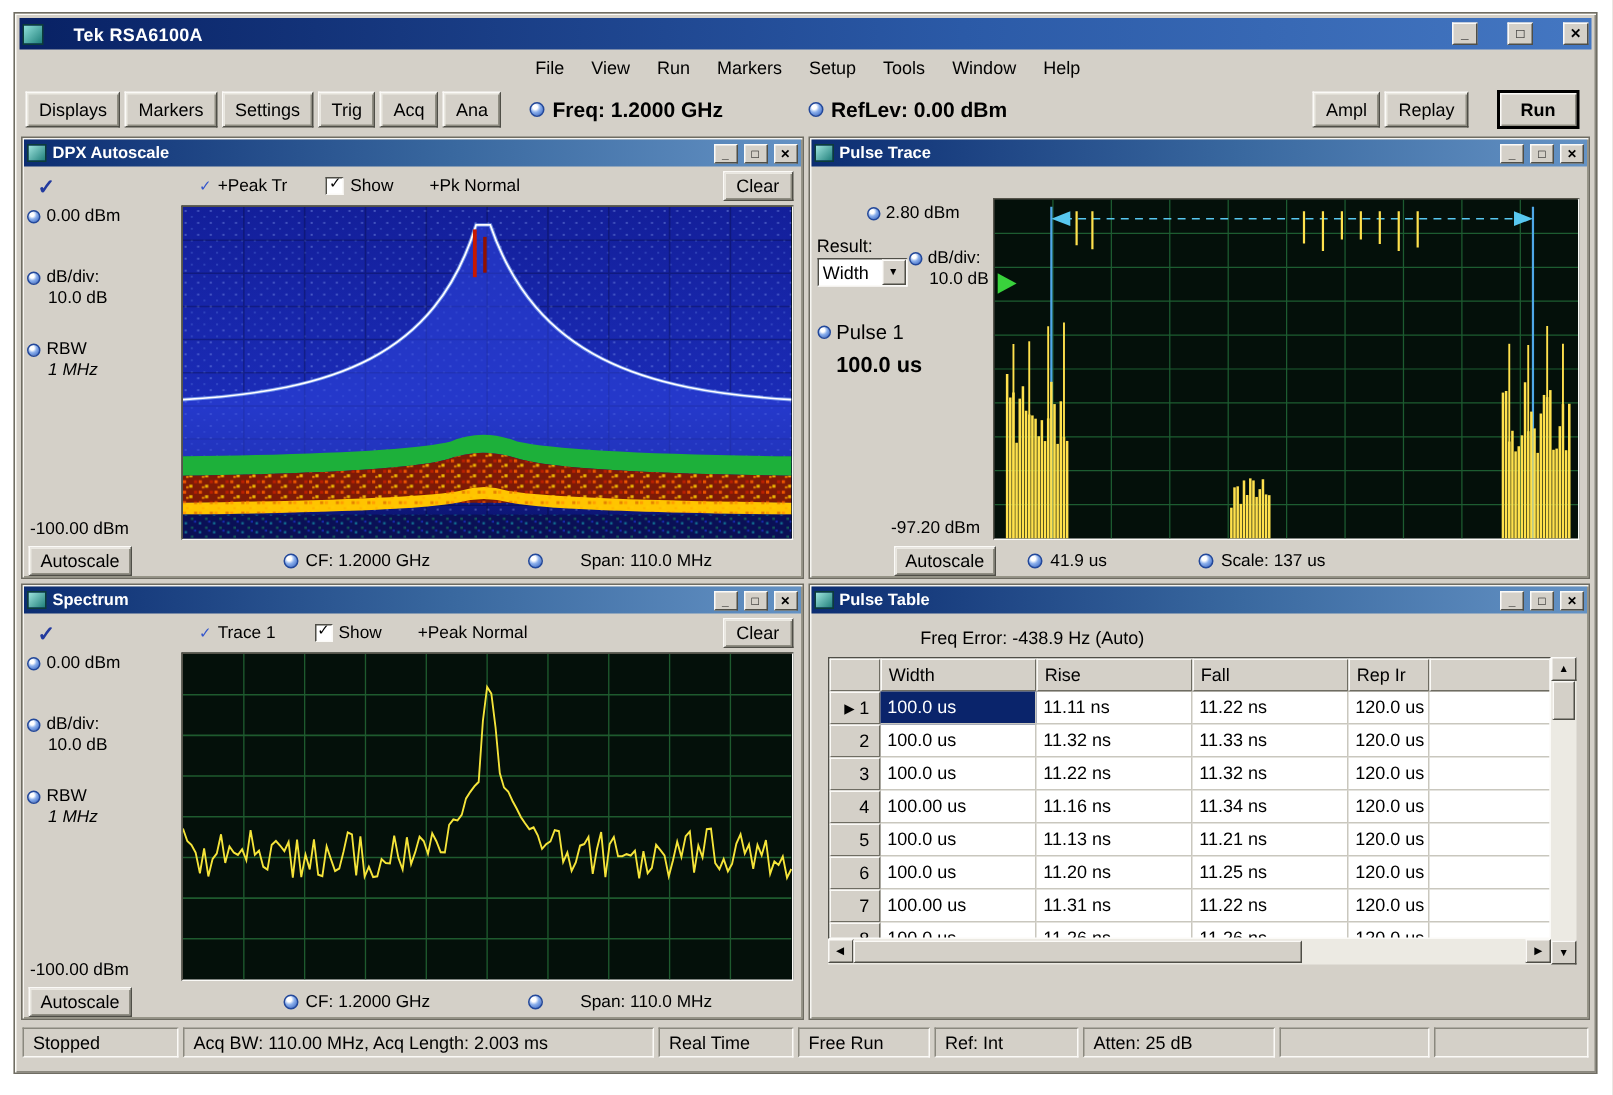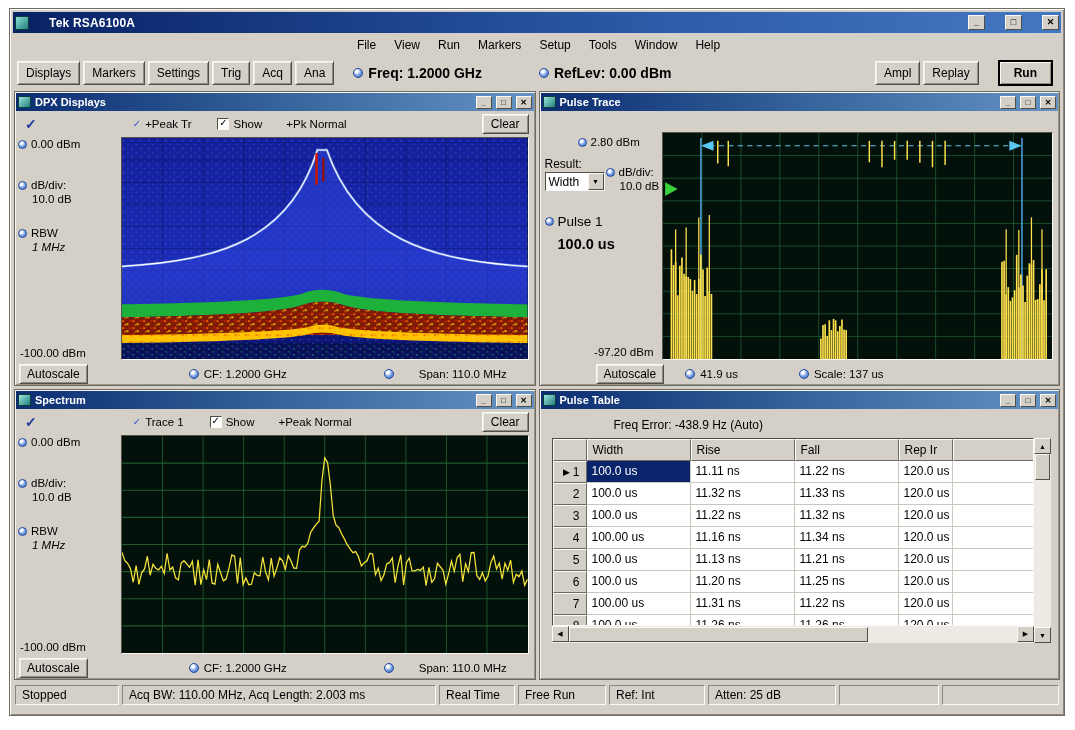--- a/index.html
+++ b/index.html
@@ -66,21 +66,21 @@
   .s-rbw{position:absolute;top:92px;left:3px;}
   .sindent{margin-left:14px;margin-top:2px;}
   .rbwval{font-style:italic;}
   .s-botref{position:absolute;bottom:3px;left:5px;white-space:nowrap;}
   .chart{flex:1;position:relative;margin:2px 6px 2px 0;border:1px solid;border-color:#55534a #fbfaf7 #fbfaf7 #55534a;background:#04100a;}
   .chart svg{position:absolute;inset:0;width:100%;height:100%;display:block;}
 
   .botrow{height:23px;display:flex;align-items:center;font-size:11.5px;flex:none;padding:0 6px 0 4px;gap:5px;}
   .asbtn{padding:2px 7px;flex:none;}
   .g-cf{margin-left:96px;}
-  .g-span{margin-left:92px;gap:25px;}
+  .g-span{margin-left:60px;gap:25px;}
 
   
   .pside{width:122px;position:relative;flex:none;font-size:11.5px;}
   .pside .led{width:9px;height:9px;}
   .pt-topref{position:absolute;top:6px;left:38px;}
   .pt-reslabel{position:absolute;top:27px;left:5px;font-size:12px;}
   .combo{position:absolute;top:42px;left:5px;width:60px;height:19px;background:#fff;
          border:1px solid;border-color:#4f4e47 #fbfaf7 #fbfaf7 #4f4e47;display:flex;}
   .combo-val{flex:1;font-size:12px;padding:2px 3px;overflow:hidden;}
   .combo-btn{width:16px;background:#d4d0c8;border:1px solid;border-color:#fbfaf7 #4f4e47 #4f4e47 #fbfaf7;
@@ -118,21 +118,21 @@
   .vspacer{flex:1;}
   .hthumb{width:62%;margin:1px 0;background:#d4d0c8;border:1px solid;border-color:#fbfaf7 #4f4e47 #4f4e47 #fbfaf7;}
   .hspacer{flex:1;}
 
   
   .statusbar{height:25px;display:flex;align-items:center;gap:3px;padding:2px 2px 1px 2px;flex:none;}
   .seg{height:20px;border:1px solid;border-color:#8a887e #fbfaf7 #fbfaf7 #8a887e;
        font-size:12px;padding:2px 6px;white-space:nowrap;overflow:hidden;flex:none;}
   .seg:nth-child(1){width:104px;}
   .seg:nth-child(2){width:314px;}
-  .seg:nth-child(3){width:76px;}
+  .seg:nth-child(3){width:90px;}
   .seg:nth-child(4){width:88px;}
   .seg:nth-child(5){width:96px;}
   .seg:nth-child(6){width:128px;}
   .seg:nth-child(7){width:100px;}
   .seg:nth-child(8){flex:1;}
   .grip{height:5px;flex:none;}
 </style>
 </head>
 <body>
 
@@ -175,21 +175,21 @@
     <button class="btn amplbtn">Ampl</button>
     <button class="btn tbtn">Replay</button>
     <button class="btn runbtn">Run</button>
   </div>
 
   <div class="panels">
 
     <div class="panel">
       <div class="ptitle">
         <span class="picon"></span>
-        <span class="ptext">DPX Displays</span>
+        <span class="ptext">DPX Autoscale</span>
         <span class="pbtn">_</span>
         <span class="pbtn">□</span>
         <span class="pbtn">✕</span>
       </div>
       <div class="pbody">
         <div class="ctlrow">
           <span class="bigcheck">✓</span>
           <span class="smallcheck">✓</span>
           <span>+Peak Tr</span>
           <span class="checkbox">

